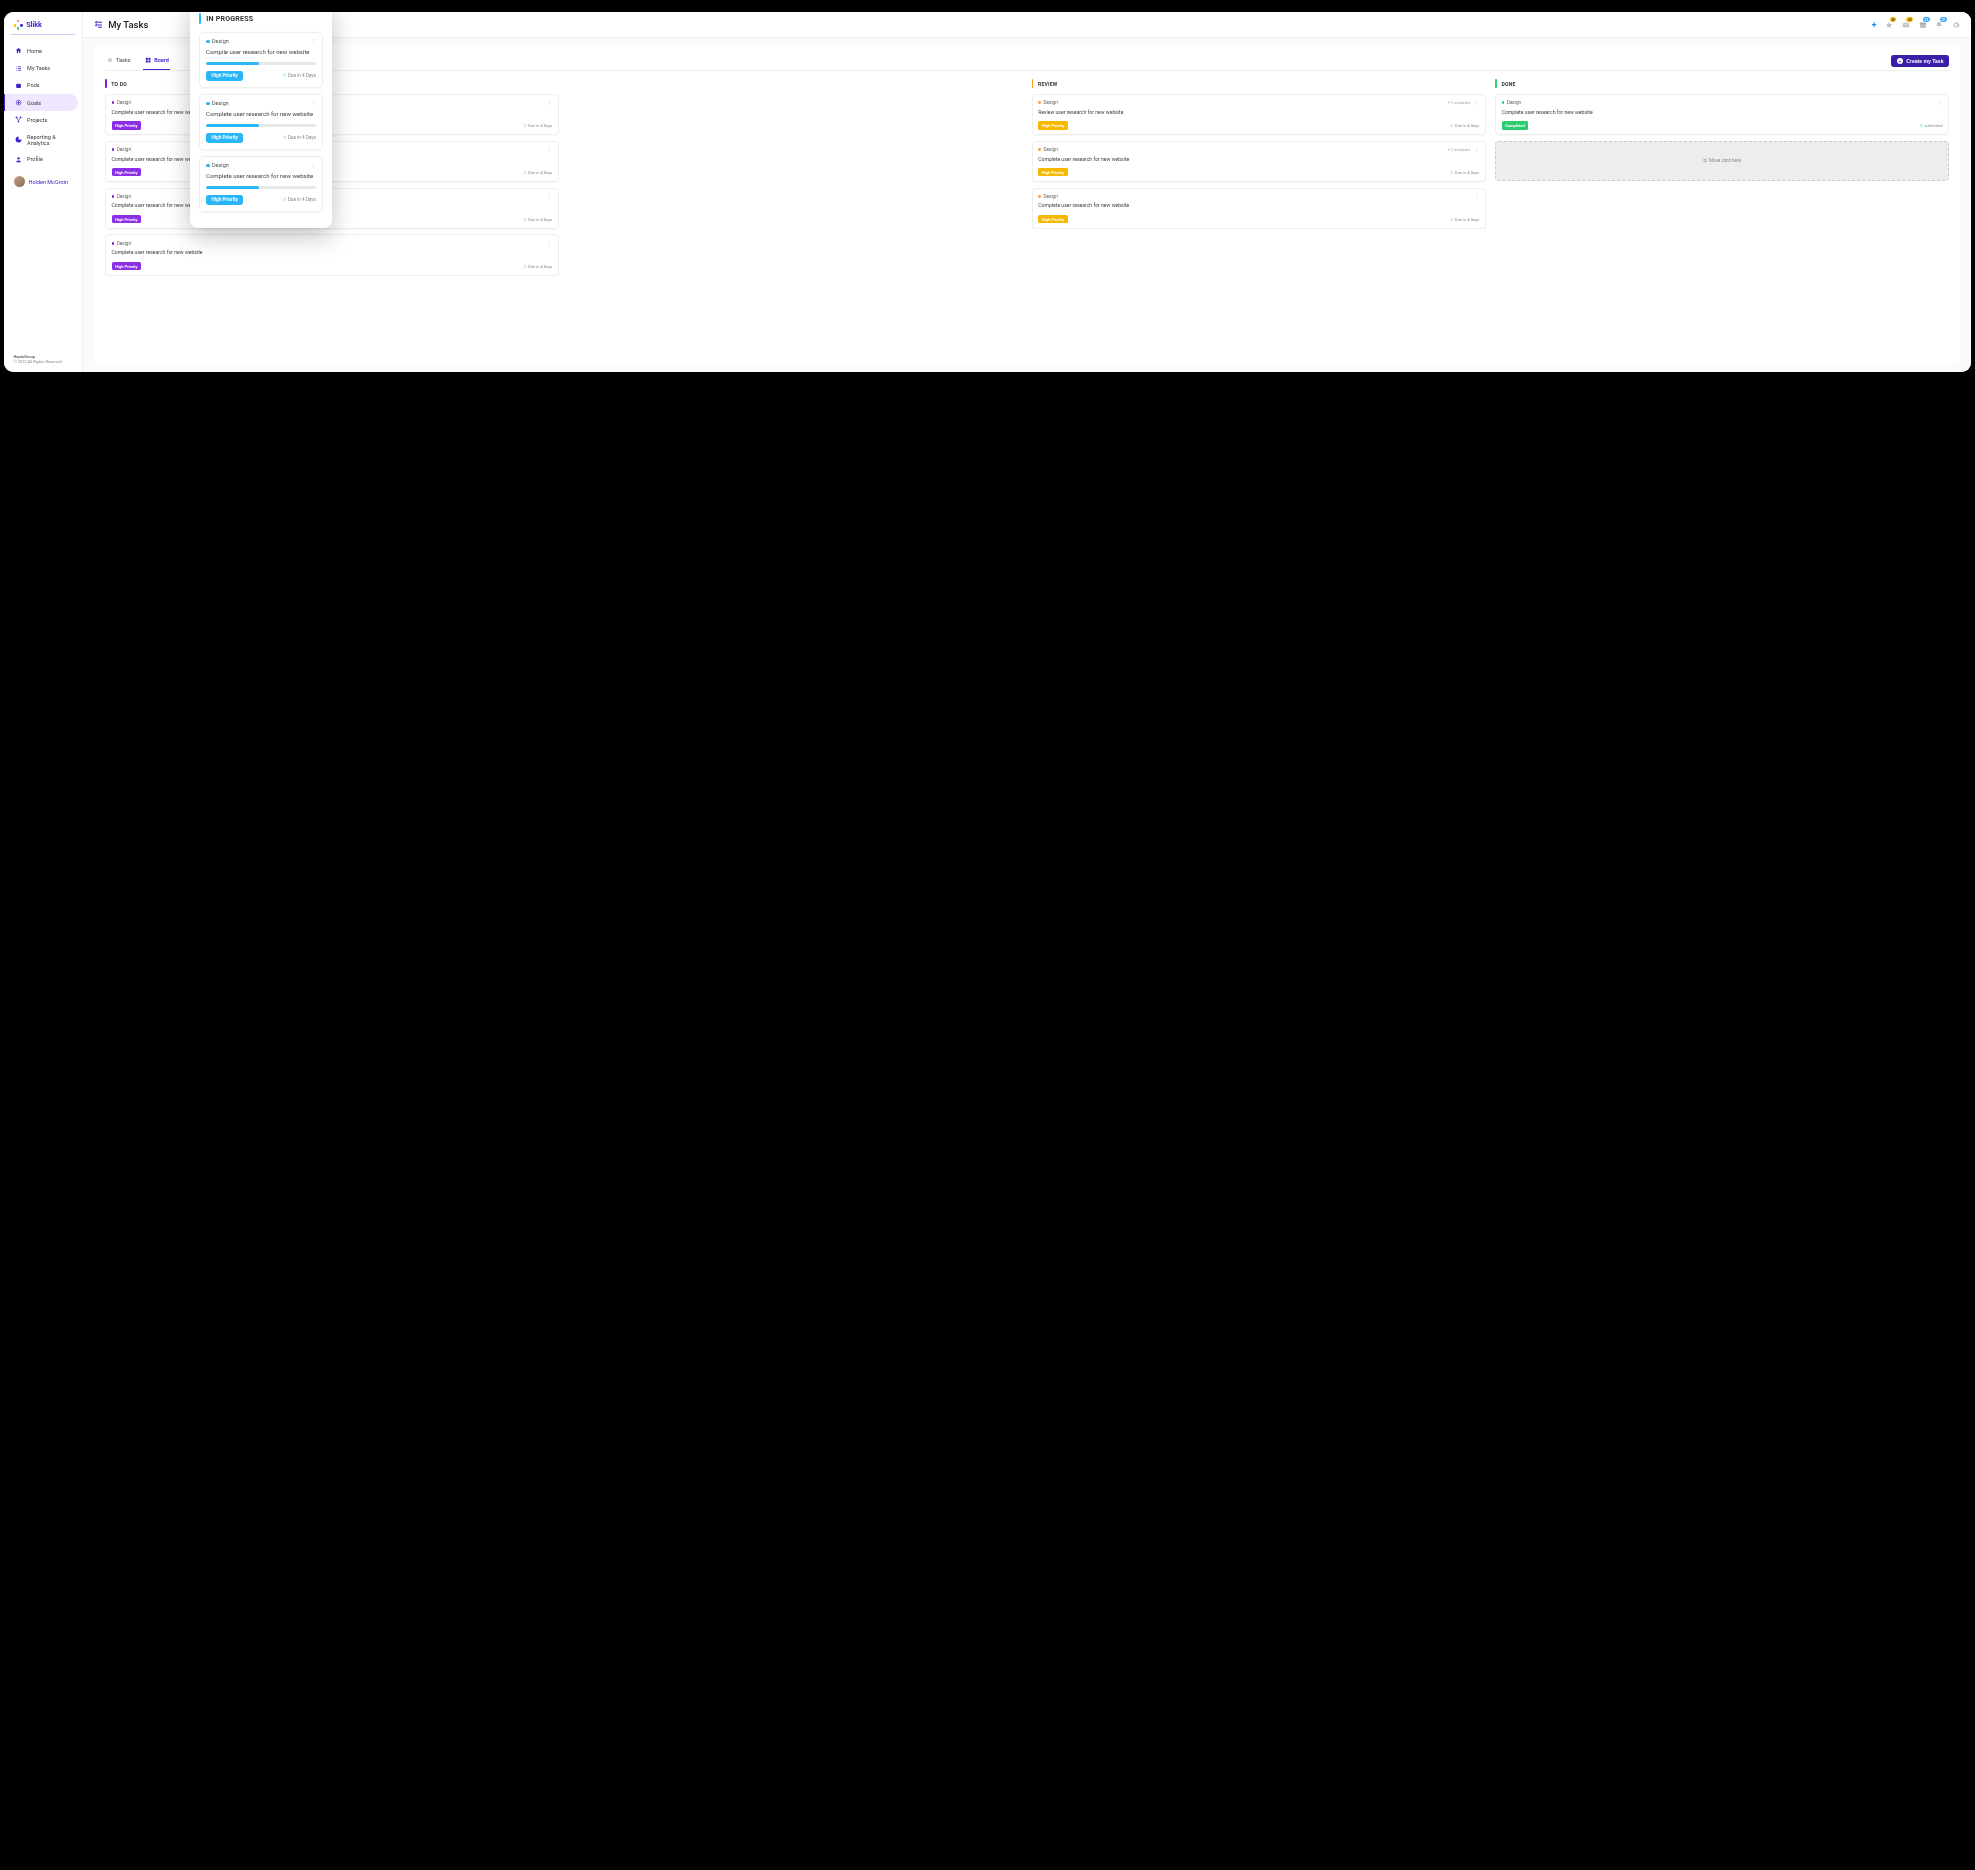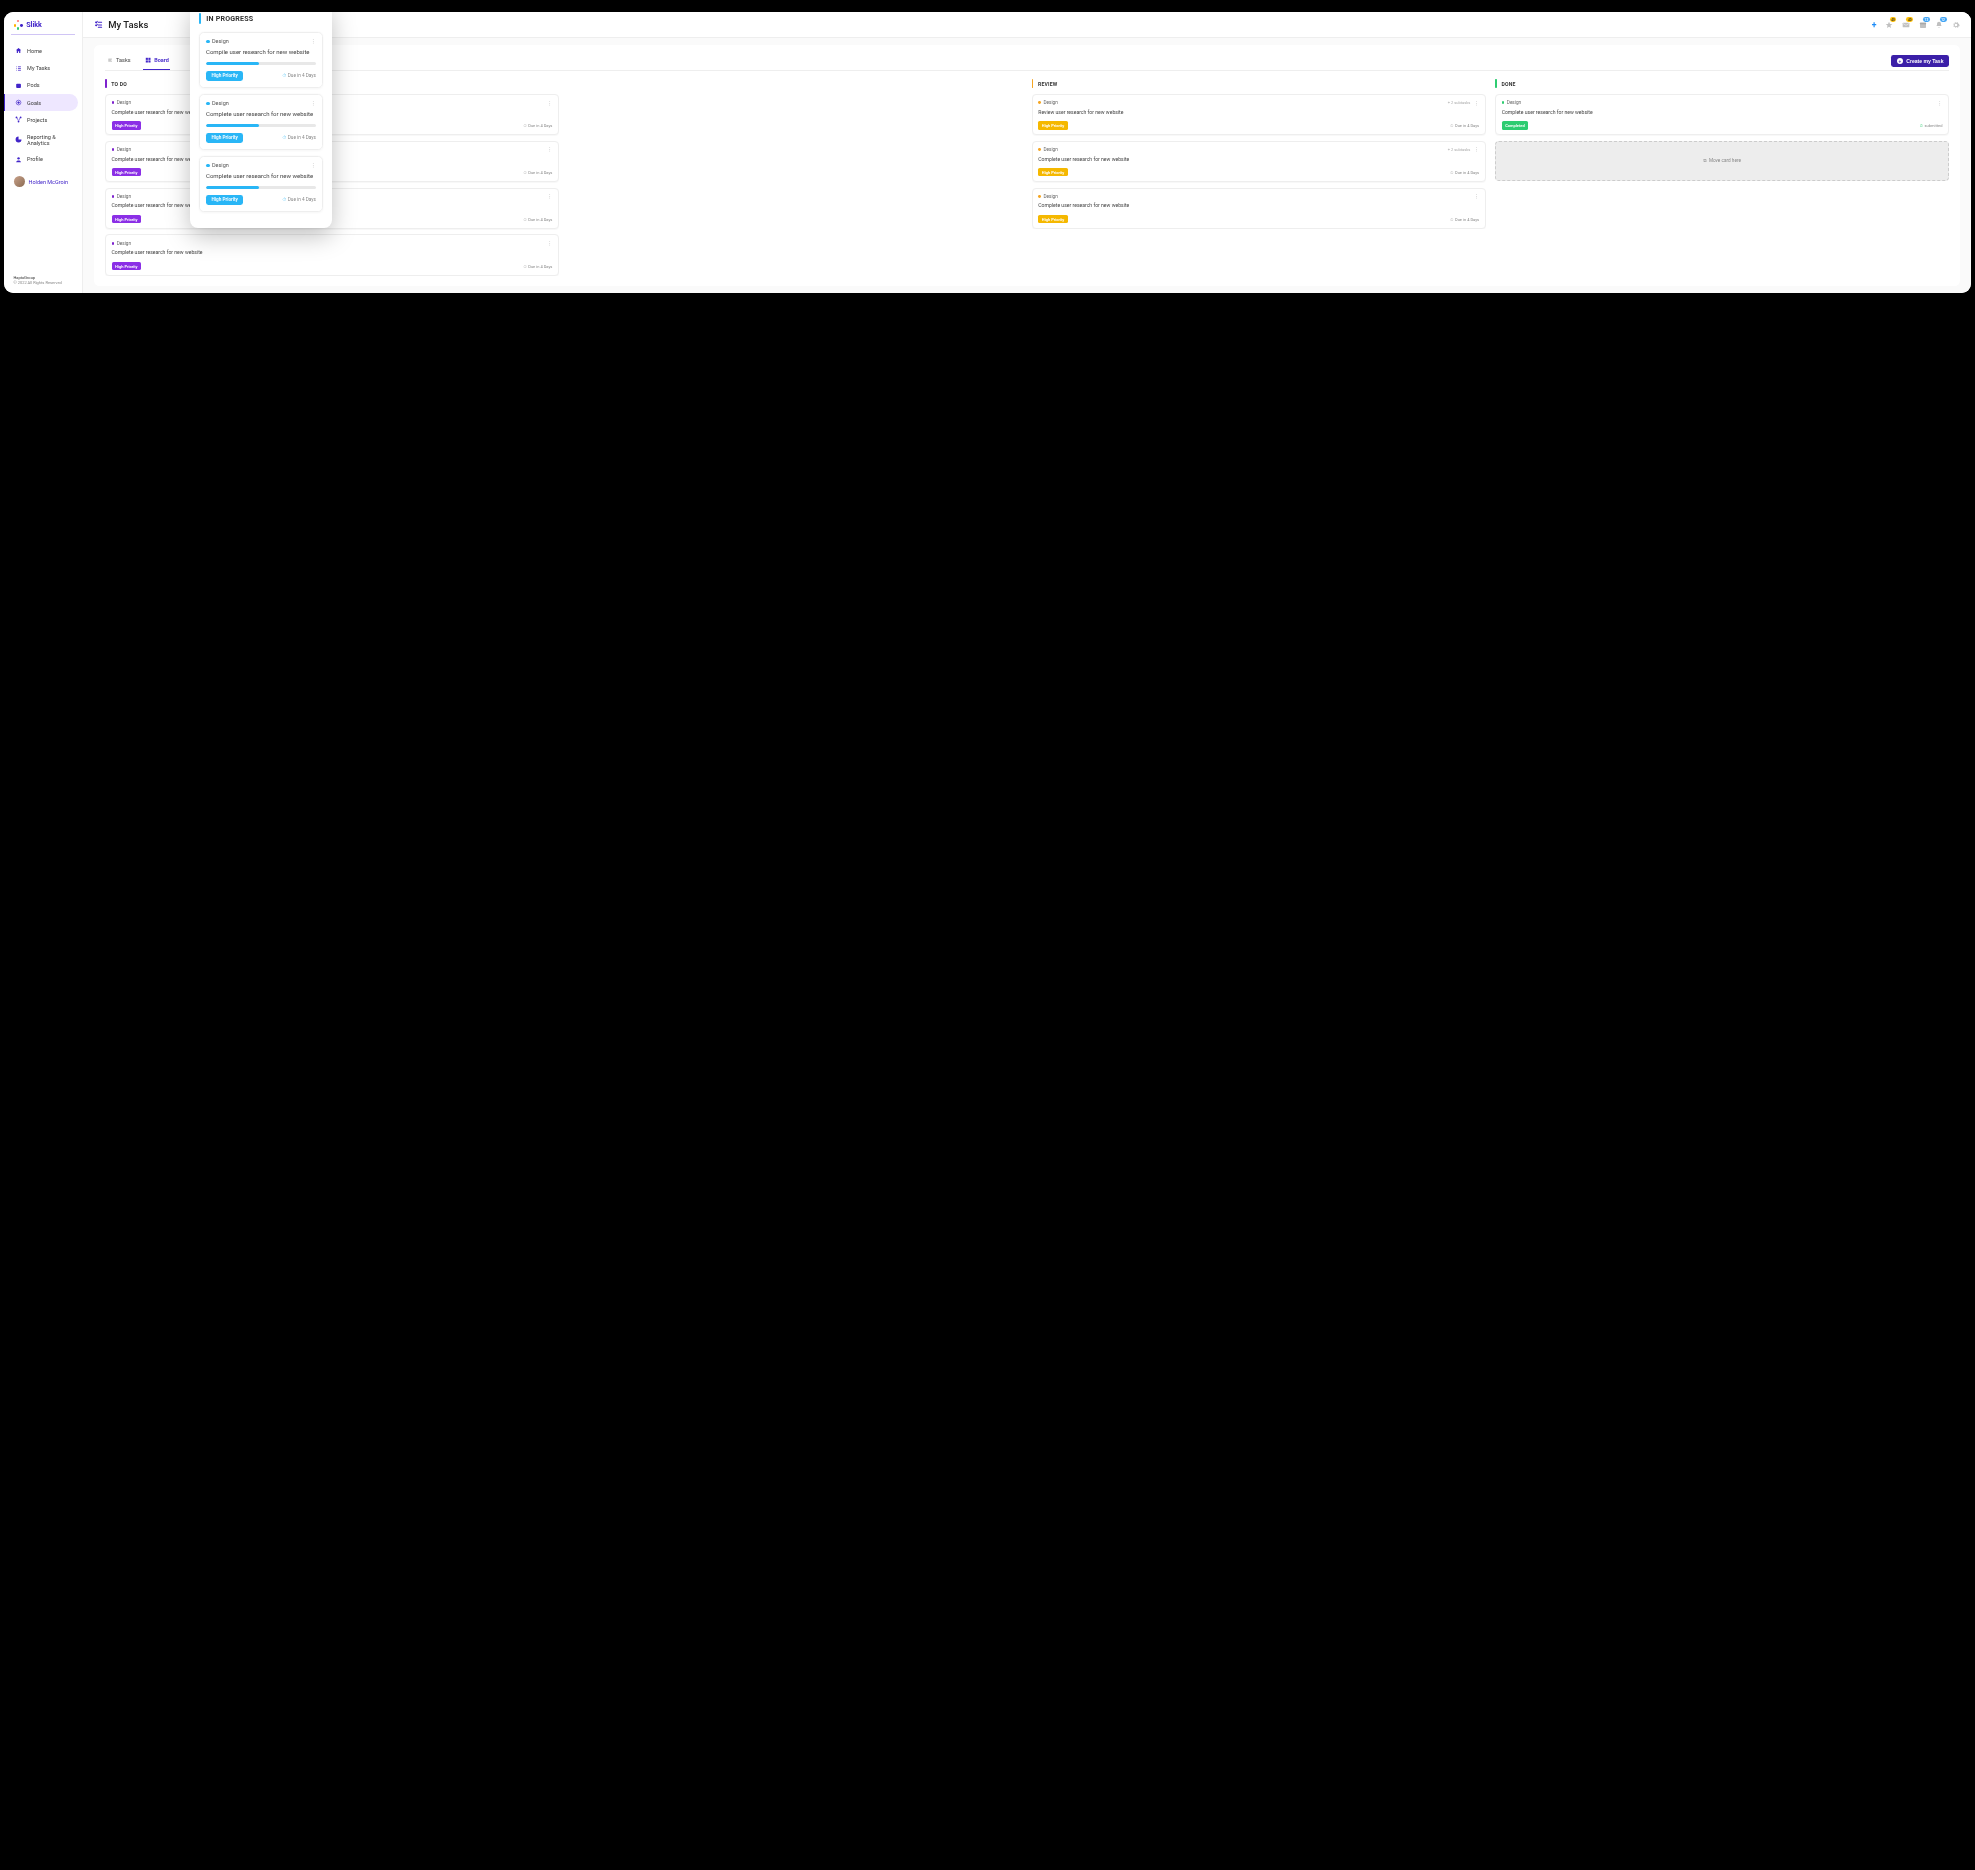--- a/index.html
+++ b/index.html
@@ -1,17 +1,17 @@
 <!DOCTYPE html>
 <html style="font-size:6.3px"><head>
 <meta charset="utf-8">
 <style>
 * { box-sizing: border-box; margin: 0; padding: 0; }
 body { font-family: -apple-system, BlinkMacSystemFont, 'Segoe UI', Roboto, sans-serif; background: #000; padding: 12px 4px 4px 4px; }
-.app-window { background: #fff; border-radius: 9.5px; display: flex; height: 281px; overflow: hidden; position: relative; }
+.app-window { background: #fff; border-radius: 9.5px; display: flex; height: 360px; overflow: hidden; position: relative; }
 
 
 .sidebar { width: 79px; background: #fff; border-right: 0.4px solid #eee; display: flex; flex-direction: column; padding: 8px 0; }
 .logo-row { display: flex; align-items: center; gap: 3.2px; padding: 0 9.5px 4.7px 9.5px; }
 .logo-mark { width: 9.5px; height: 9.5px; position: relative; }
 .logo-dot { position: absolute; border-radius: 50%; }
 .logo-text { font-weight: 700; font-size: 7.1px; color: #4225c9; }
 .logo-divider { height: 0.4px; background: #d0c5f5; margin: 0 7.1px 8px 7.1px; }
 .nav { display: flex; flex-direction: column; gap: 0.8px; }
 .nav-item { display: flex; align-items: center; gap: 5.5px; padding: 4.7px 9.5px; font-size: 5.5px; color: #3a3a3a; cursor: pointer; border-left: 1.6px solid transparent; }

